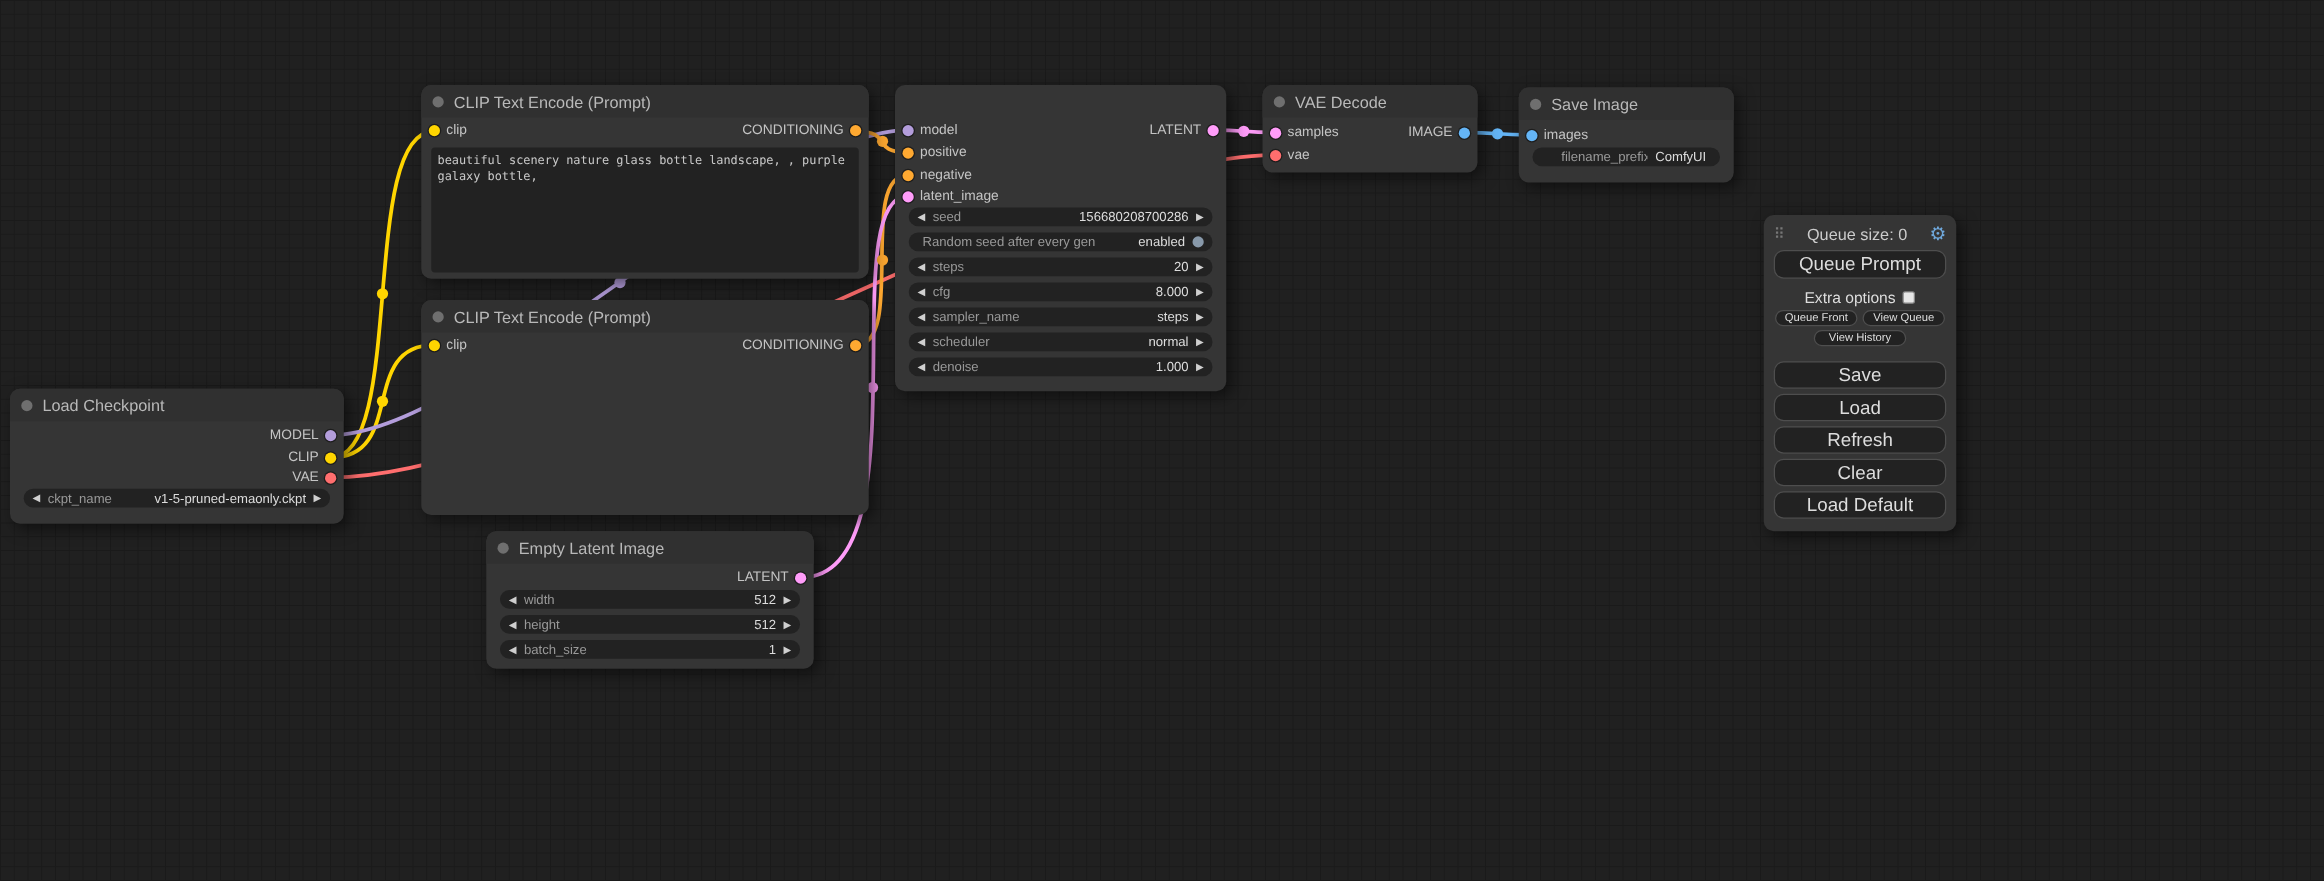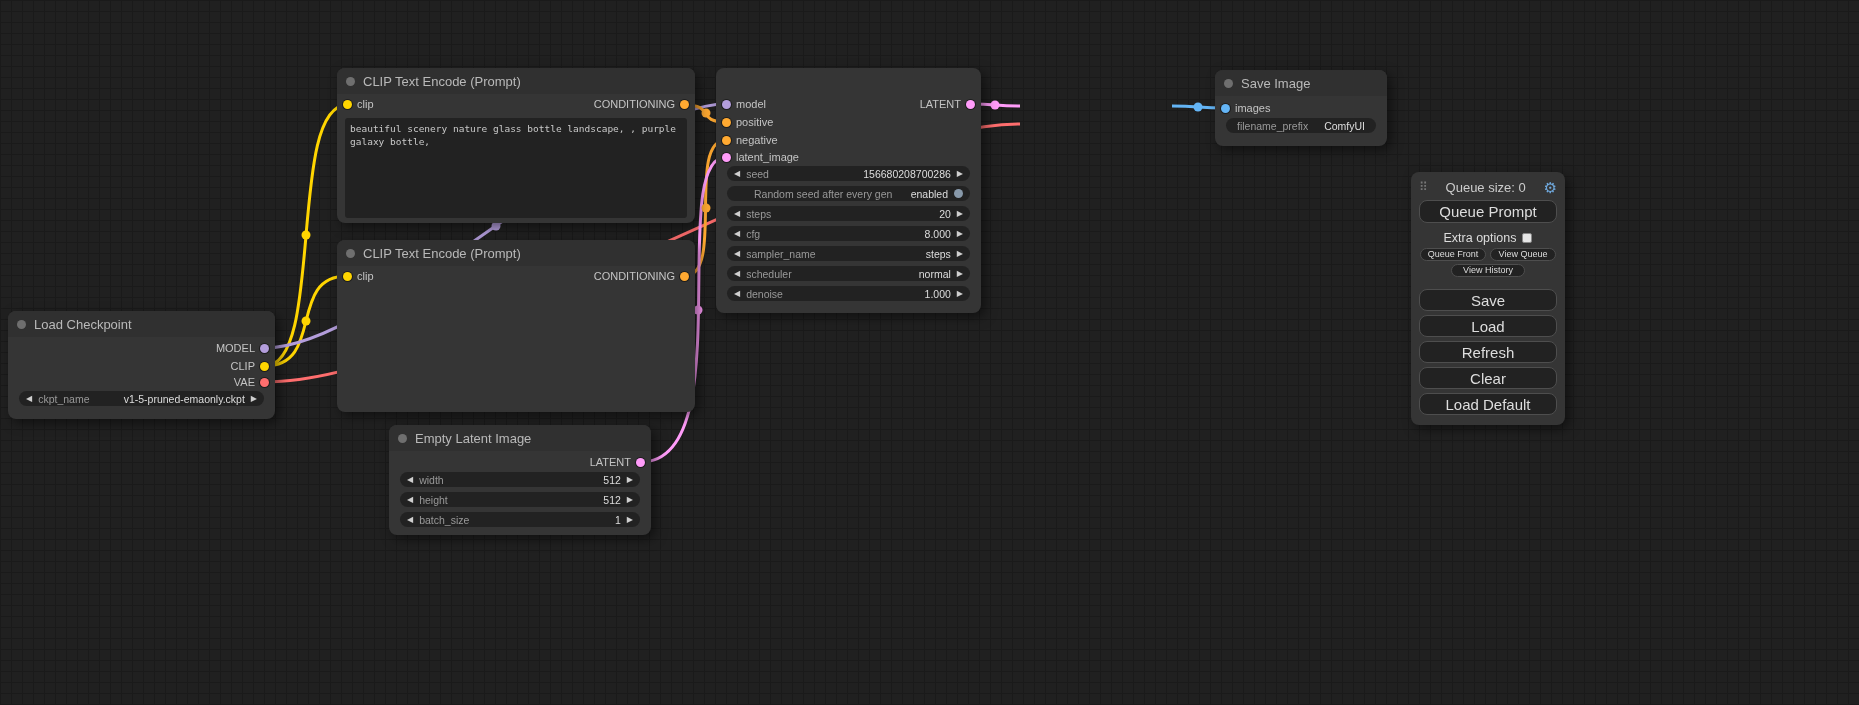--- a/index.html
+++ b/index.html
@@ -192,21 +192,21 @@
       <span>latent_image</span>
     </div>
 
     <div class="widget" style="top:98px">
       <span class="arrow">◀</span>
       <span class="wlabel">seed</span>
       <span class="wvalue">156680208700286</span>
       <span class="arrow">▶</span>
     </div>
     <div class="widget" style="top:118px">
-      <span class="wlabel" style="margin-left:20px">Random seed after every gen</span>
+      <span class="wlabel" style="margin-left:4px">Random seed after every gen</span>
       <span class="wvalue">enabled</span>
       <span class="toggledot"></span>
     </div>
     <div class="widget" style="top:138px">
       <span class="arrow">◀</span>
       <span class="wlabel">steps</span>
       <span class="wvalue">20</span>
       <span class="arrow">▶</span>
     </div>
     <div class="widget" style="top:158px">
@@ -228,32 +228,50 @@
       <span class="arrow">▶</span>
     </div>
     <div class="widget" style="top:218px">
       <span class="arrow">◀</span>
       <span class="wlabel">denoise</span>
       <span class="wvalue">1.000</span>
       <span class="arrow">▶</span>
     </div>
   </div>
 
+  <div class="node" style="left:1010px;top:68px;width:172px;height:70px">
+    <div class="ntitle">
+      <span class="tdot"></span>
+      <span class="ttext">VAE Decode</span>
+    </div>
+    <div class="prow in" style="top:30px">
+      <span class="pdot" style="background:#FF9CF9"></span>
+      <span>samples</span>
+    </div>
+    <div class="prow out" style="top:30px">
+      <span>IMAGE</span>
+      <span class="pdot" style="background:#64B5F6"></span>
+    </div>
+    <div class="prow in" style="top:48px">
+      <span class="pdot" style="background:#FF6E6E"></span>
+      <span>vae</span>
+    </div>
+  </div>
 
   <div class="node" style="left:1215px;top:70px;width:172px;height:76px">
     <div class="ntitle">
       <span class="tdot"></span>
       <span class="ttext">Save Image</span>
     </div>
     <div class="prow in" style="top:30px">
       <span class="pdot" style="background:#64B5F6"></span>
       <span>images</span>
     </div>
     <div class="widget" style="top:48px">
-      <span class="wlabel" style="margin-left:4px">filename_prefix</span>
+      <span class="wlabel" style="margin-left:16px">filename_prefix</span>
       <span class="wvalue" style="margin-right:4px">ComfyUI</span>
     </div>
   </div>
 
   <div id="menu">
     <div class="mhead">
       <span class="dragdots">⠿</span>
       <span class="qsize">Queue size: 0</span>
       <span class="gear">⚙</span>
     </div>

